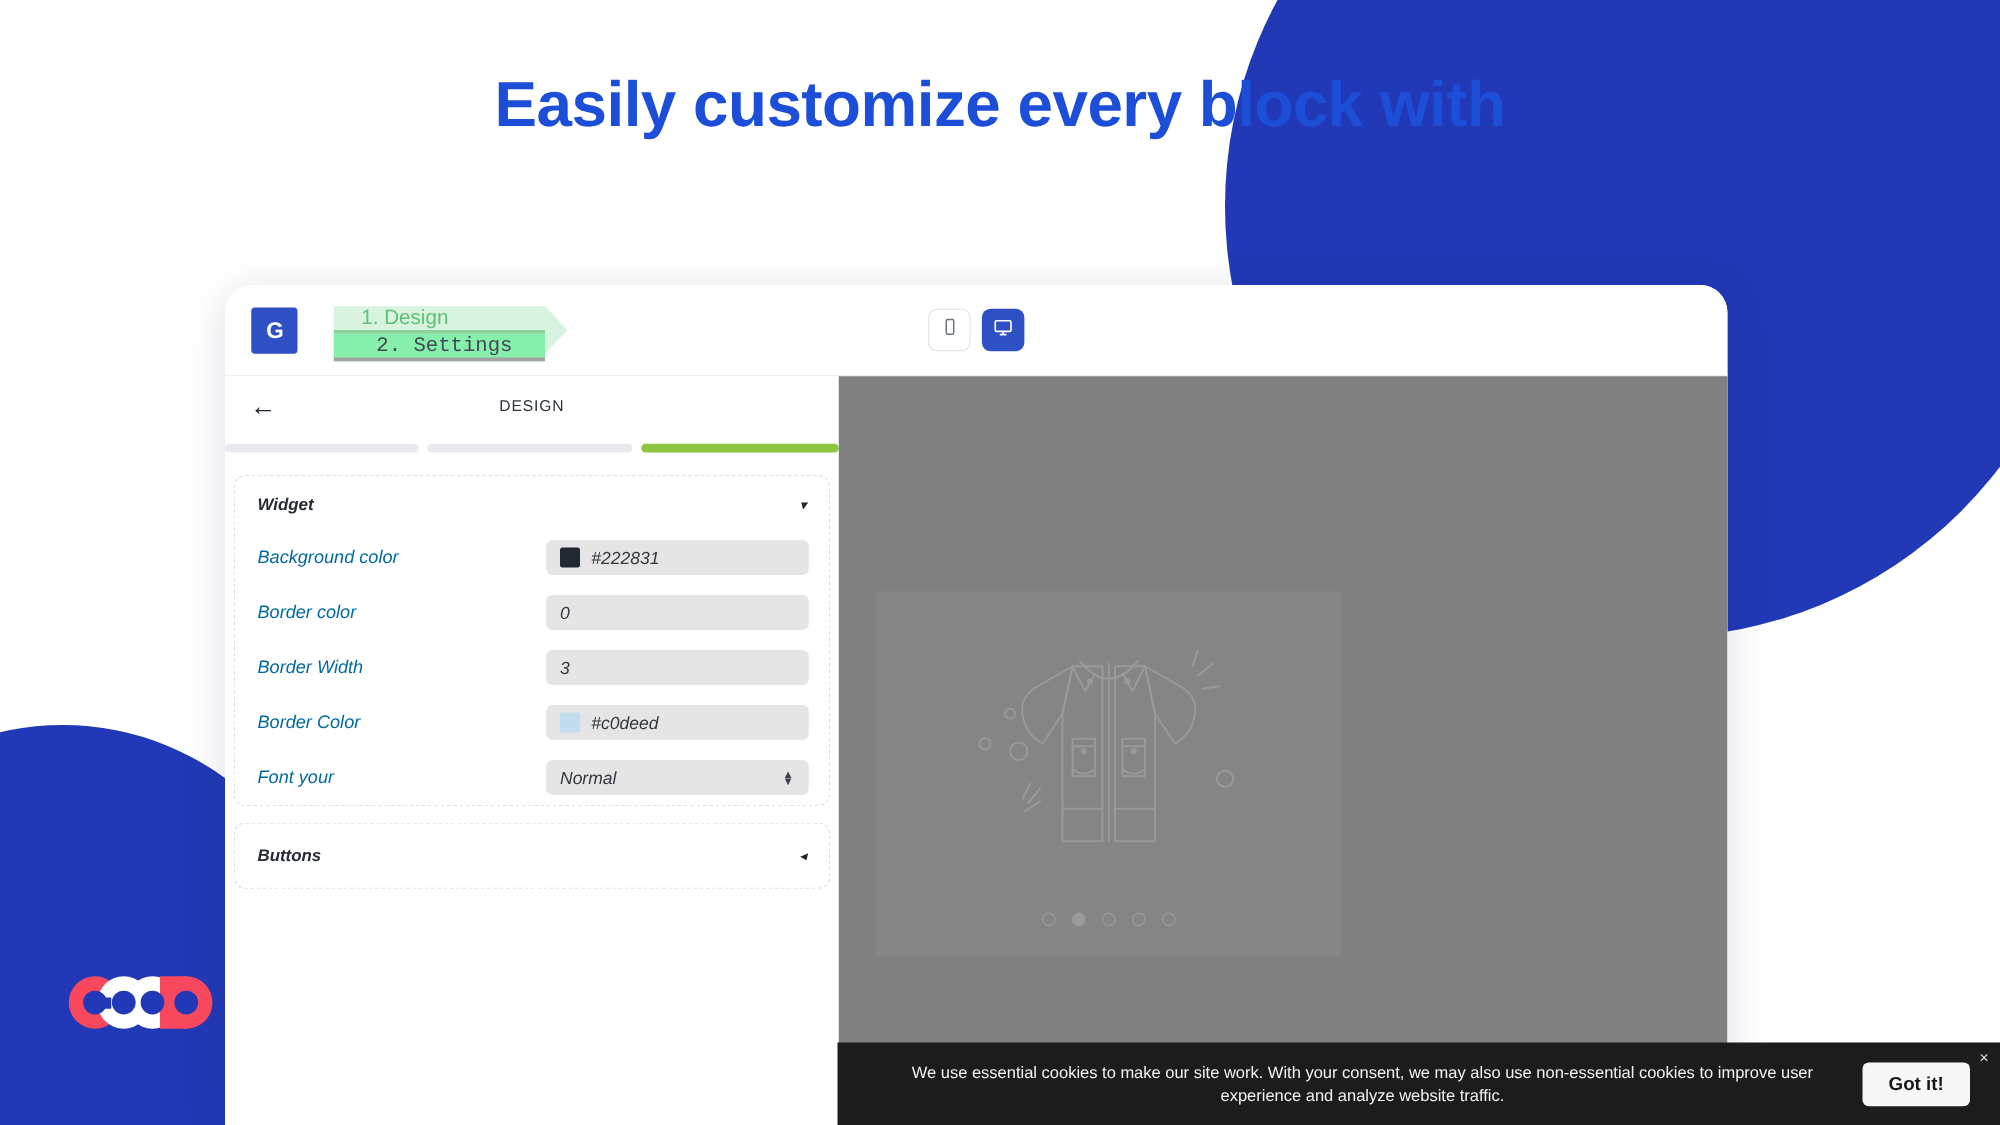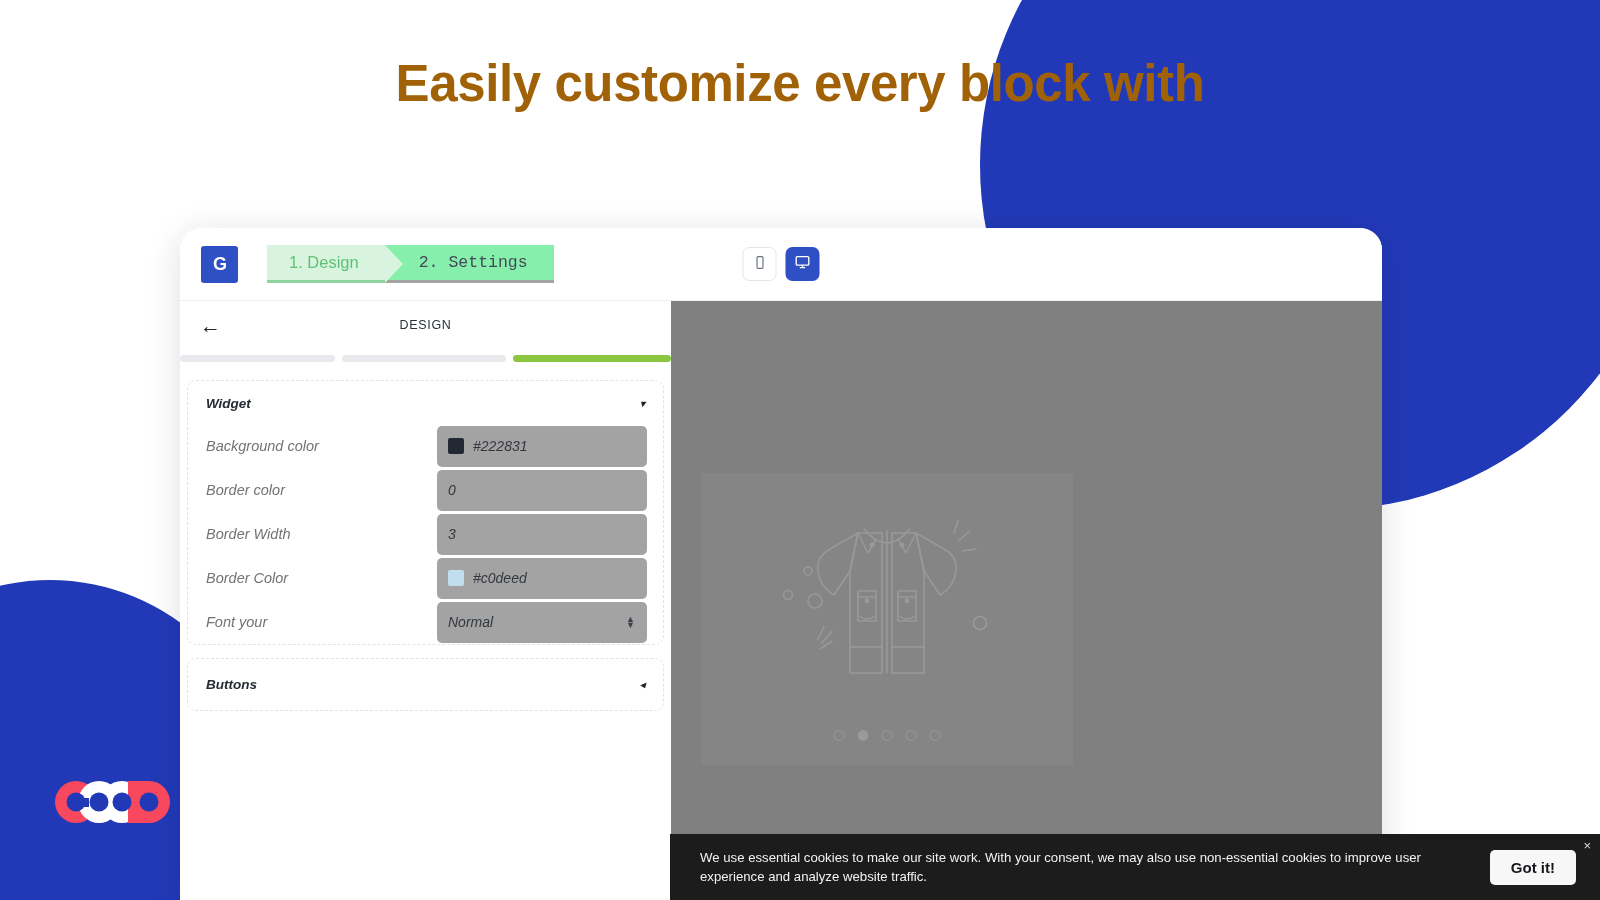--- a/index.html
+++ b/index.html
@@ -34,21 +34,21 @@
     top:55px; left:0; width:1600px;
     text-align:center;
     z-index:3;
     line-height:1.12;
   }
   .headline .l1 {
     display:block;
     font-size:51px;
     font-weight:bold;
     letter-spacing:-0.4px;
-    color:#a16207;
+    color:#1d4ed8;
   }
   .headline .l2 {
     display:block;
     font-size:51px;
     font-weight:bold;
     letter-spacing:-0.4px;
     color:#1f2430;
     margin-top:12px;
   }
 
@@ -84,21 +84,21 @@
   }
   .g-logo {
     width:37px; height:37px;
     background:#2f4fc4;
     border-radius:3px;
     display:flex; align-items:center; justify-content:center;
     flex:0 0 auto;
   }
   .g-logo svg { display:block; }
 
-  .steps { display:flex; margin-left:29px; height:38px; }
+  .steps { display:flex; margin-left:29px; height:38px;flex-direction:column; }
   .step {
     position:relative;
     height:38px;
     display:flex; align-items:center;
     padding:0 26px 0 30px;
     font-size:16.5px;
   }
   .step-1 {
     background:#d8f3de;
     color:#5dc274;
@@ -190,29 +190,29 @@
   }
   .caret { font-size:10px; color:#1d2franch; color:#20242c; }
 
   .field-row {
     display:flex; align-items:center;
     padding:4px 16px 4px 18px;
     height:44px;
   }
   .field-label {
     font-size:14.5px;
-    color:#737373;
+    color:#0369a1;
     flex:0 0 auto;
     width:231px;
   }
   .field-ctrl {
     flex:1 1 auto;
-    background:#a3a3a3;
+    background:#e5e5e5;
     border-radius:5px;
-    height:41px;
+    height:28px;
     display:flex; align-items:center;
     padding:0 11px;
     font-size:14px;
     color:#33373f;
     position:relative;
   }
   .swatch {
     width:16px; height:16px;
     border-radius:2px;
     margin-right:9px;
@@ -272,20 +272,21 @@
     position:absolute;
     left:670px; bottom:0;
     width:930px; height:66px;
     background:#1c1c1c;
     display:flex; align-items:center;
     z-index:9;
     padding:0 24px 0 30px;
   }
   .cookie-text {
     flex:1 1 auto;
+    text-align:center;
     color:#f2f2f2;
     font-size:13.2px;
     line-height:1.45;
     padding-right:10px;
   }
   .cookie-btn {
     flex:0 0 auto;
     background:#f7f7f7;
     color:#15171b;
     font-size:15px;

